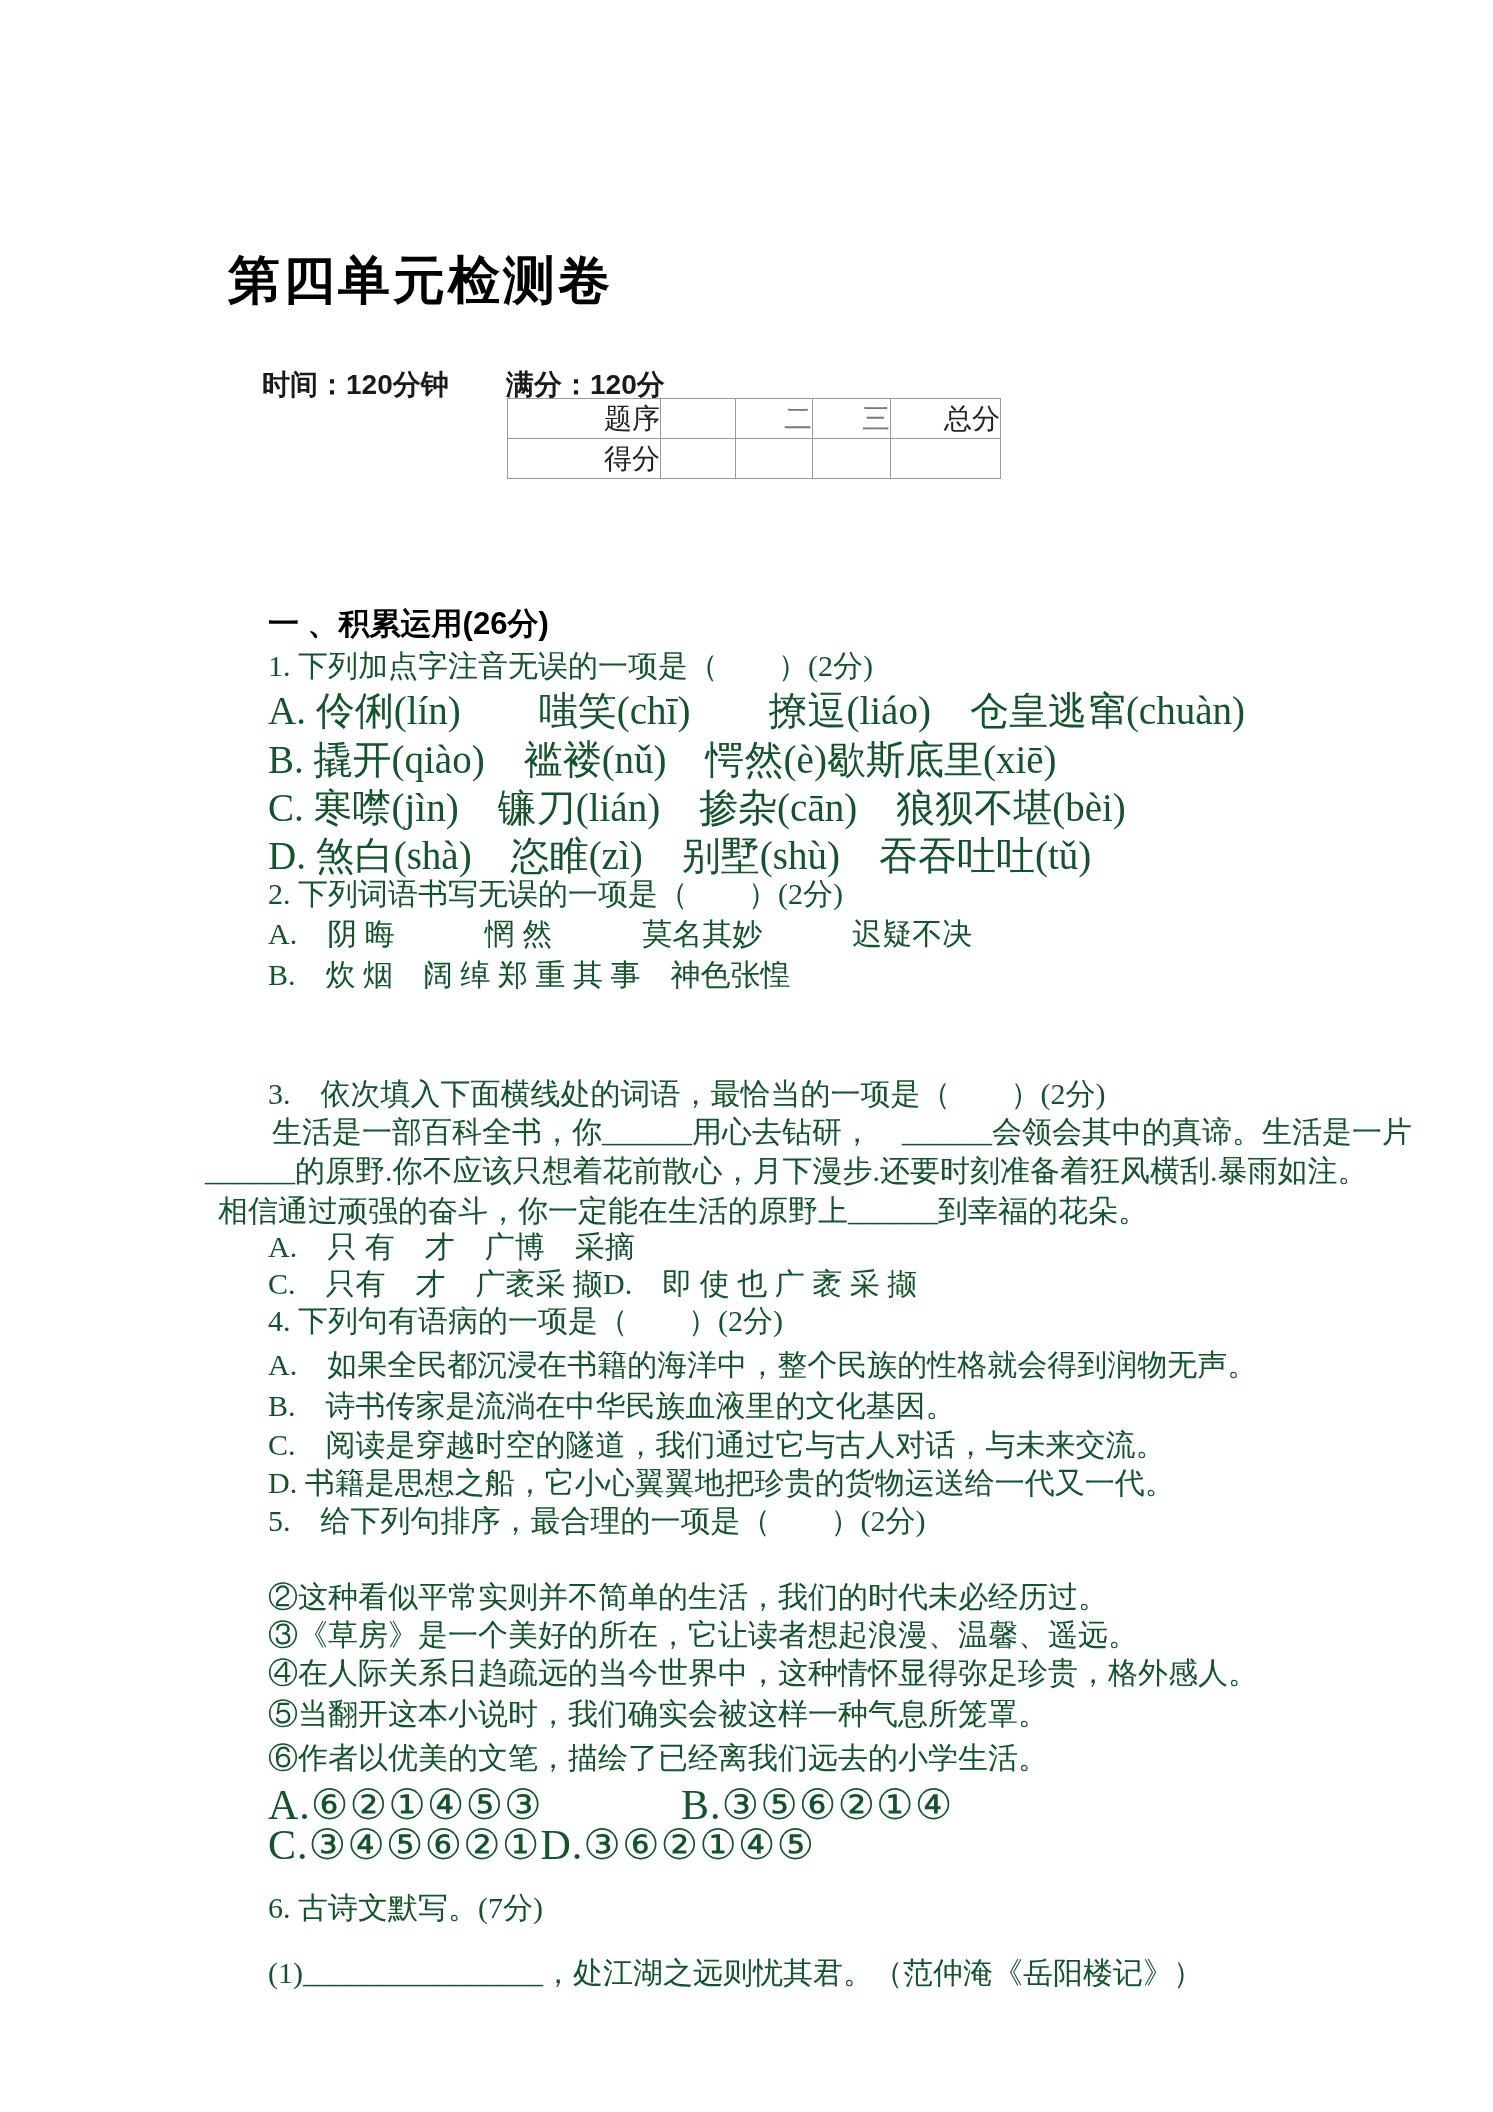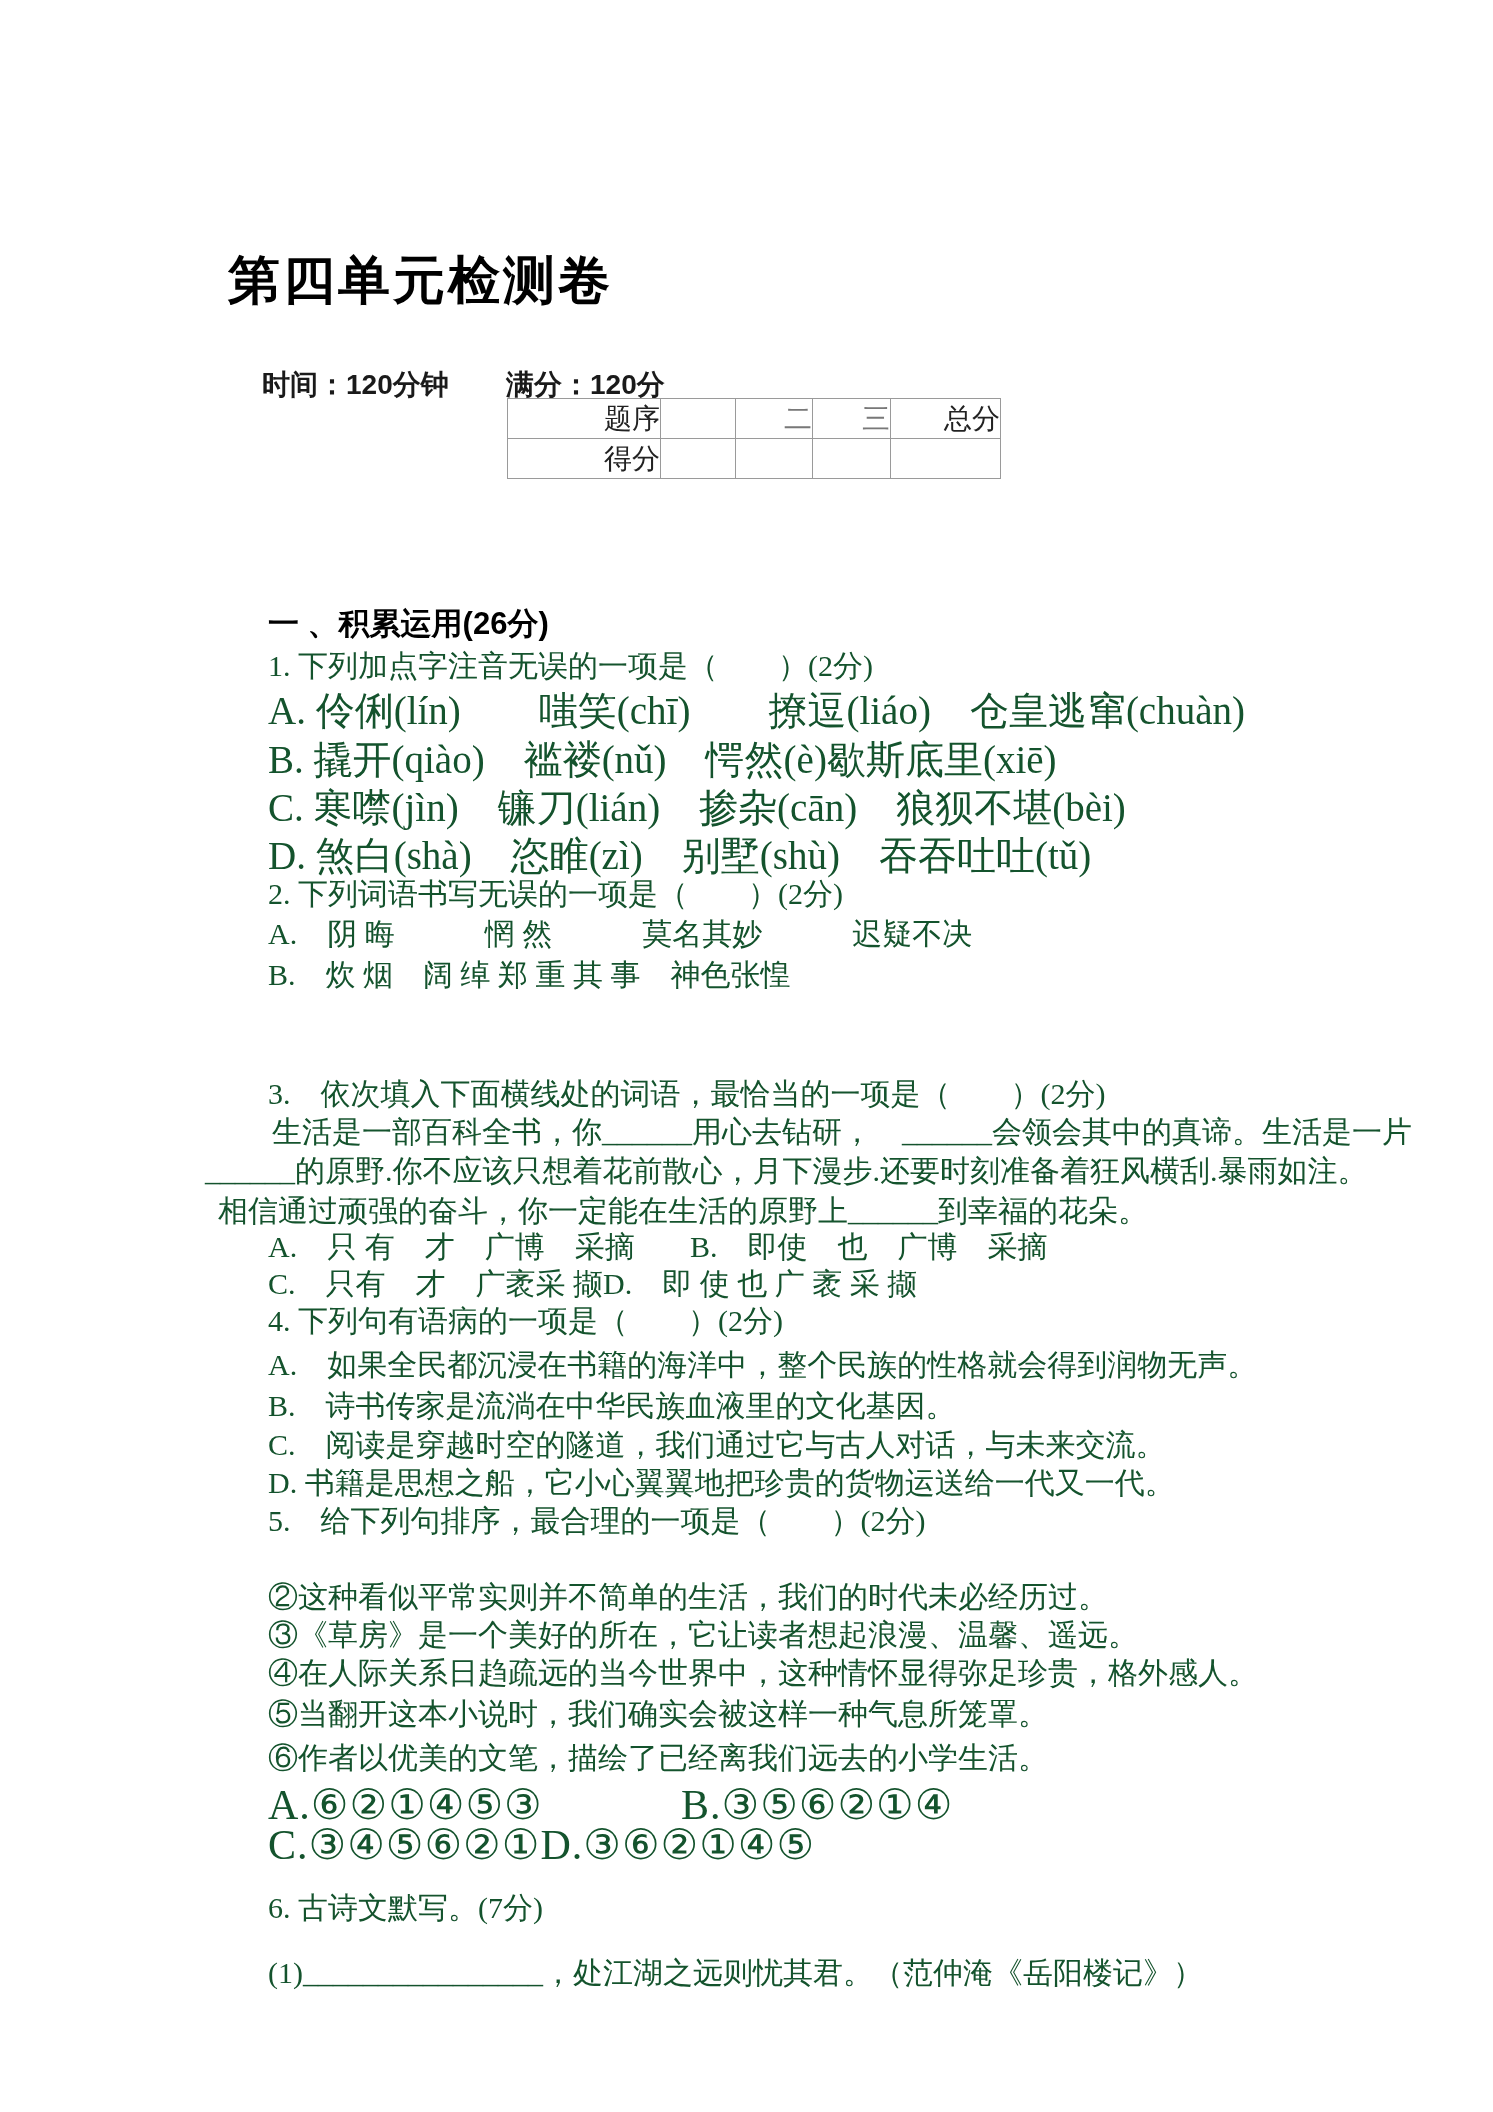--- a/index.html
+++ b/index.html
@@ -105,21 +105,20 @@
 
   <div class="ln" style="top:876px">2. 下列词语书写无误的一项是（　　）(2分)</div>
   <div class="ln" style="top:916px">A.　阴 晦　　　惘 然　　　莫名其妙　　　迟疑不决</div>
   <div class="ln" style="top:957px">B.　炊 烟　阔 绰 郑 重 其 事　神色张惶</div>
 
   <div class="ln" style="top:1076px">3.　依次填入下面横线处的词语，最恰当的一项是（　　）(2分)</div>
   <div class="ln" style="top:1114px; left:272px">生活是一部百科全书，你______用心去钻研，　______会领会其中的真谛。生活是一片</div>
   <div class="ln" style="top:1153px; left:205px">______的原野.你不应该只想着花前散心，月下漫步.还要时刻准备着狂风横刮.暴雨如注。</div>
   <div class="ln" style="top:1193px; left:218px">相信通过顽强的奋斗，你一定能在生活的原野上______到幸福的花朵。</div>
   <div class="ln" style="top:1229px">A.　只 有　才　广博　采摘</div>
-  <div class="ln" style="top:1229px; left:690px">B.　即使　也　广博　采摘</div>
   <div class="ln" style="top:1266px">C.　只有　才　广袤采 撷</div>
   <div class="ln" style="top:1266px; left:603px">D.　即 使 也 广 袤 采 撷</div>
 
   <div class="ln" style="top:1303px">4. 下列句有语病的一项是（　　）(2分)</div>
   <div class="ln" style="top:1347px">A.　如果全民都沉浸在书籍的海洋中，整个民族的性格就会得到润物无声。</div>
   <div class="ln" style="top:1388px">B.　诗书传家是流淌在中华民族血液里的文化基因。</div>
   <div class="ln" style="top:1427px">C.　阅读是穿越时空的隧道，我们通过它与古人对话，与未来交流。</div>
   <div class="ln" style="top:1465px">D. 书籍是思想之船，它小心翼翼地把珍贵的货物运送给一代又一代。</div>
 
   <div class="ln" style="top:1503px">5.　给下列句排序，最合理的一项是（　　）(2分)</div>

